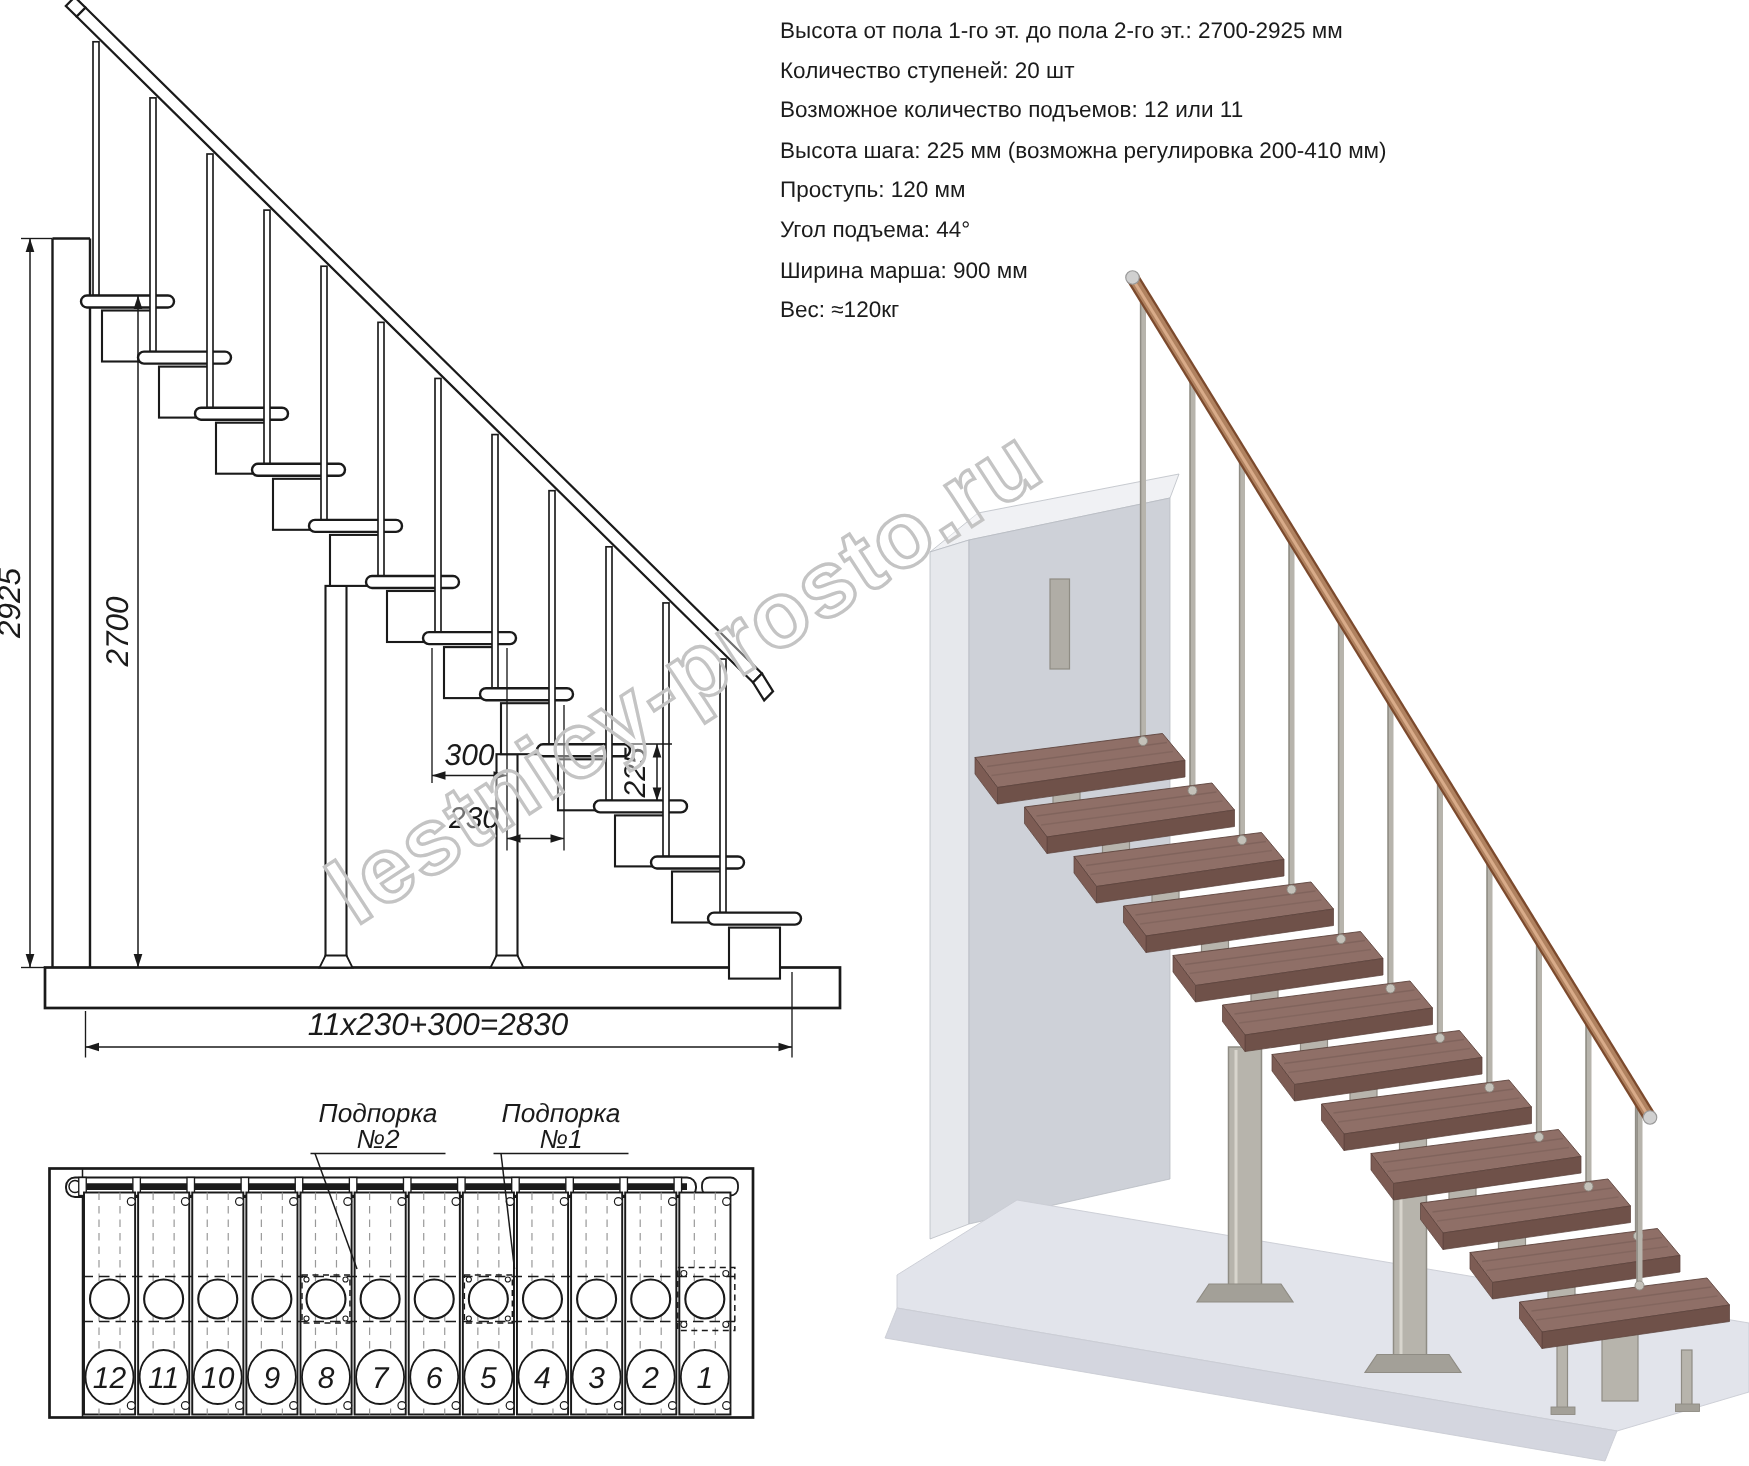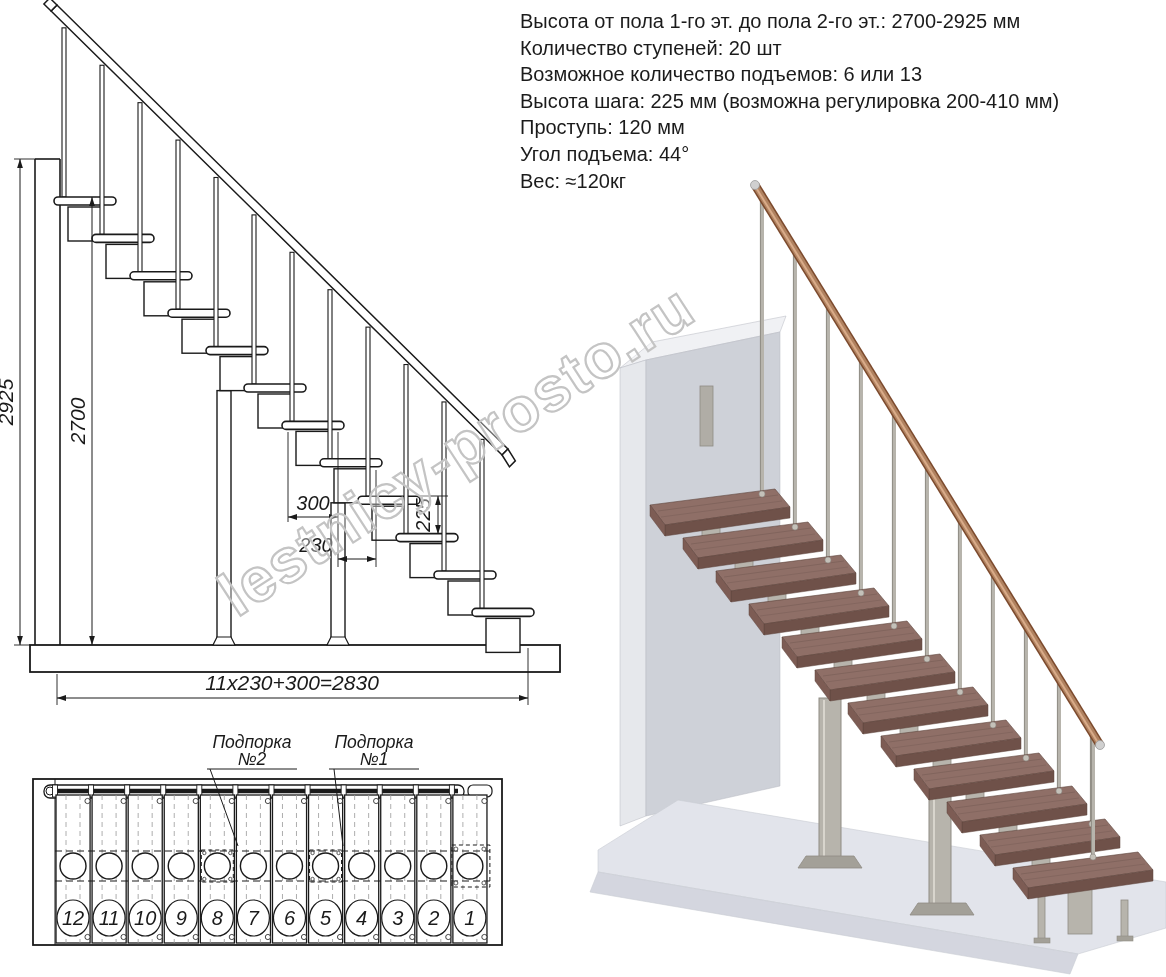--- a/index.html
+++ b/index.html
@@ -1,19 +1,19 @@
 <!DOCTYPE html>
 <html><head>
 <meta charset="utf-8">
 <style>
   html,body{margin:0;padding:0;background:#fff;}
   .page{position:relative;width:1166px;height:977px;background:#fff;overflow:hidden;
         font-family:"Liberation Sans",sans-serif;}
   .scene{position:absolute;left:0;top:0;}
-  .specs{position:absolute;left:520px;top:8px;font-size:20px;line-height:26.6px;
+  .specs{position:absolute;left:520px;top:8px;font-size:15px;line-height:26.6px;
          color:#1b1b1b;white-space:nowrap;}
   .spec-line{height:26.6px;}
 </style>
 </head>
 <body>
 
 <div class="page">
   <svg id="scene" class="scene" width="1166" height="977" viewBox="0 0 1166 977">
       <g>
         <rect x="30" y="645" width="530" height="27" fill="#fff" stroke="#1a1a1a" stroke-width="1.8"></rect>
@@ -379,19 +379,20 @@
         <line x1="753.5" y1="183.5" x2="1098.5" y2="743.5" stroke="#d9ab89" stroke-width="2" fill="none"></line>
         <circle cx="755" cy="185" r="4.5" fill="#d0d0d0" stroke="#9a9a9a" stroke-width="0.8"></circle>
         <circle cx="1100" cy="745" r="4.5" fill="#d0d0d0" stroke="#9a9a9a" stroke-width="0.8"></circle>
       </g>
       <text x="0" y="0" fill="rgba(255,255,255,0.38)" font-size="62" font-style="normal" text-anchor="middle" font-family="&quot;Liberation Sans&quot;, sans-serif" transform="translate(468,468) rotate(-33)" font-weight="bold" letter-spacing="1.5" stroke="#c4c4c4" stroke-width="2.2">lestnicy-prosto.ru</text>
     </svg>
 
   <div class="specs">
     <div class="spec-line">Высота от пола 1-го эт. до пола 2-го эт.: 2700-2925 мм</div>
     <div class="spec-line">Количество ступеней: 20 шт</div>
-    <div class="spec-line">Возможное количество подъемов: 6 или 13</div>
+    <div class="spec-line">Возможное количество подъемов: 12 или 11</div>
     <div class="spec-line">Высота шага: 225 мм (возможна регулировка 200-410 мм)</div>
     <div class="spec-line">Проступь: 120 мм</div>
     <div class="spec-line">Угол подъема: 44°</div>
+    <div class="spec-line">Ширина марша: 900 мм</div>
     <div class="spec-line">Вес: ≈120кг</div>
   </div>
 </div>
 
 </body></html>

